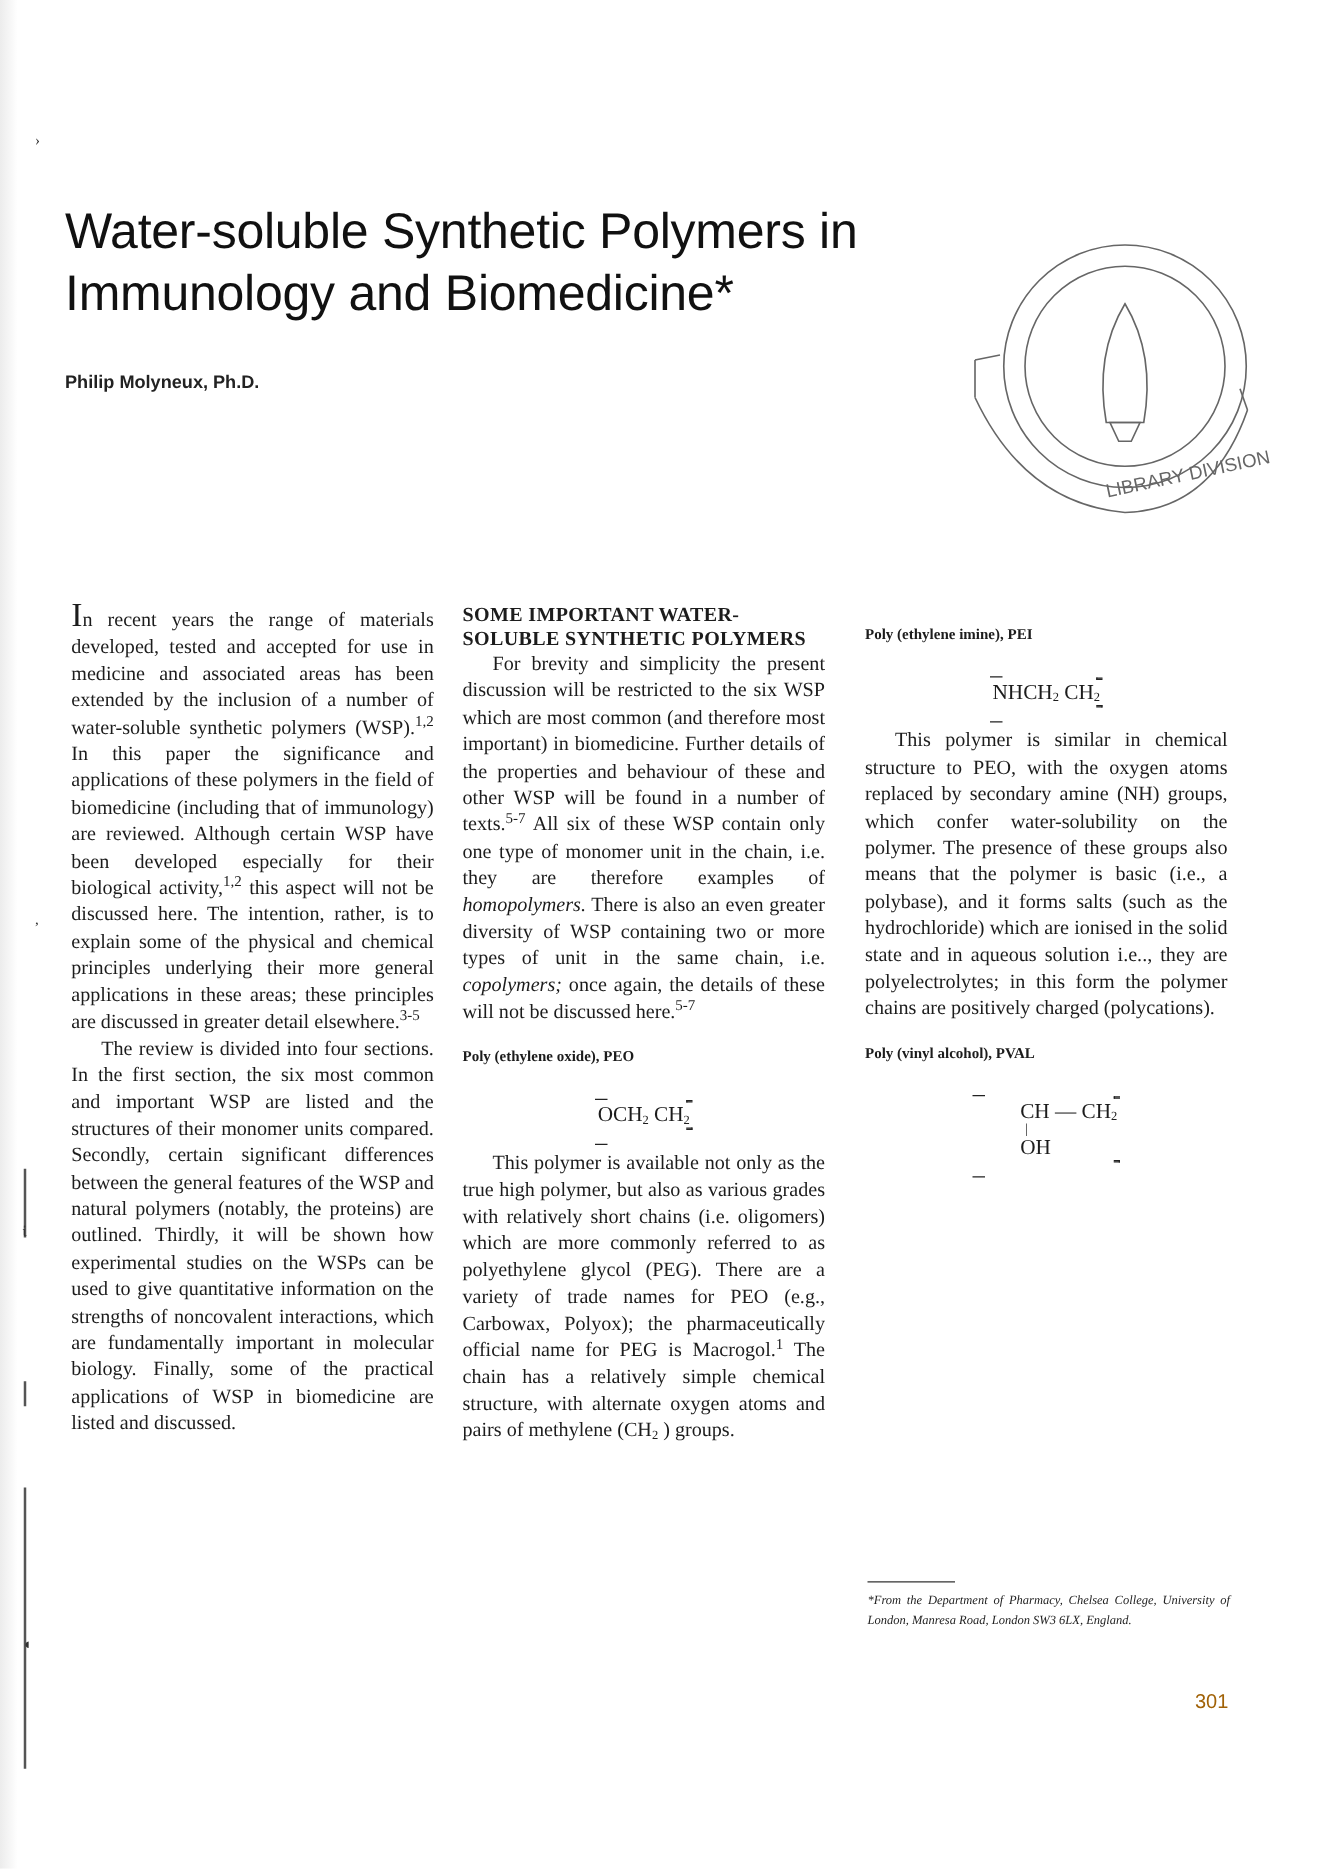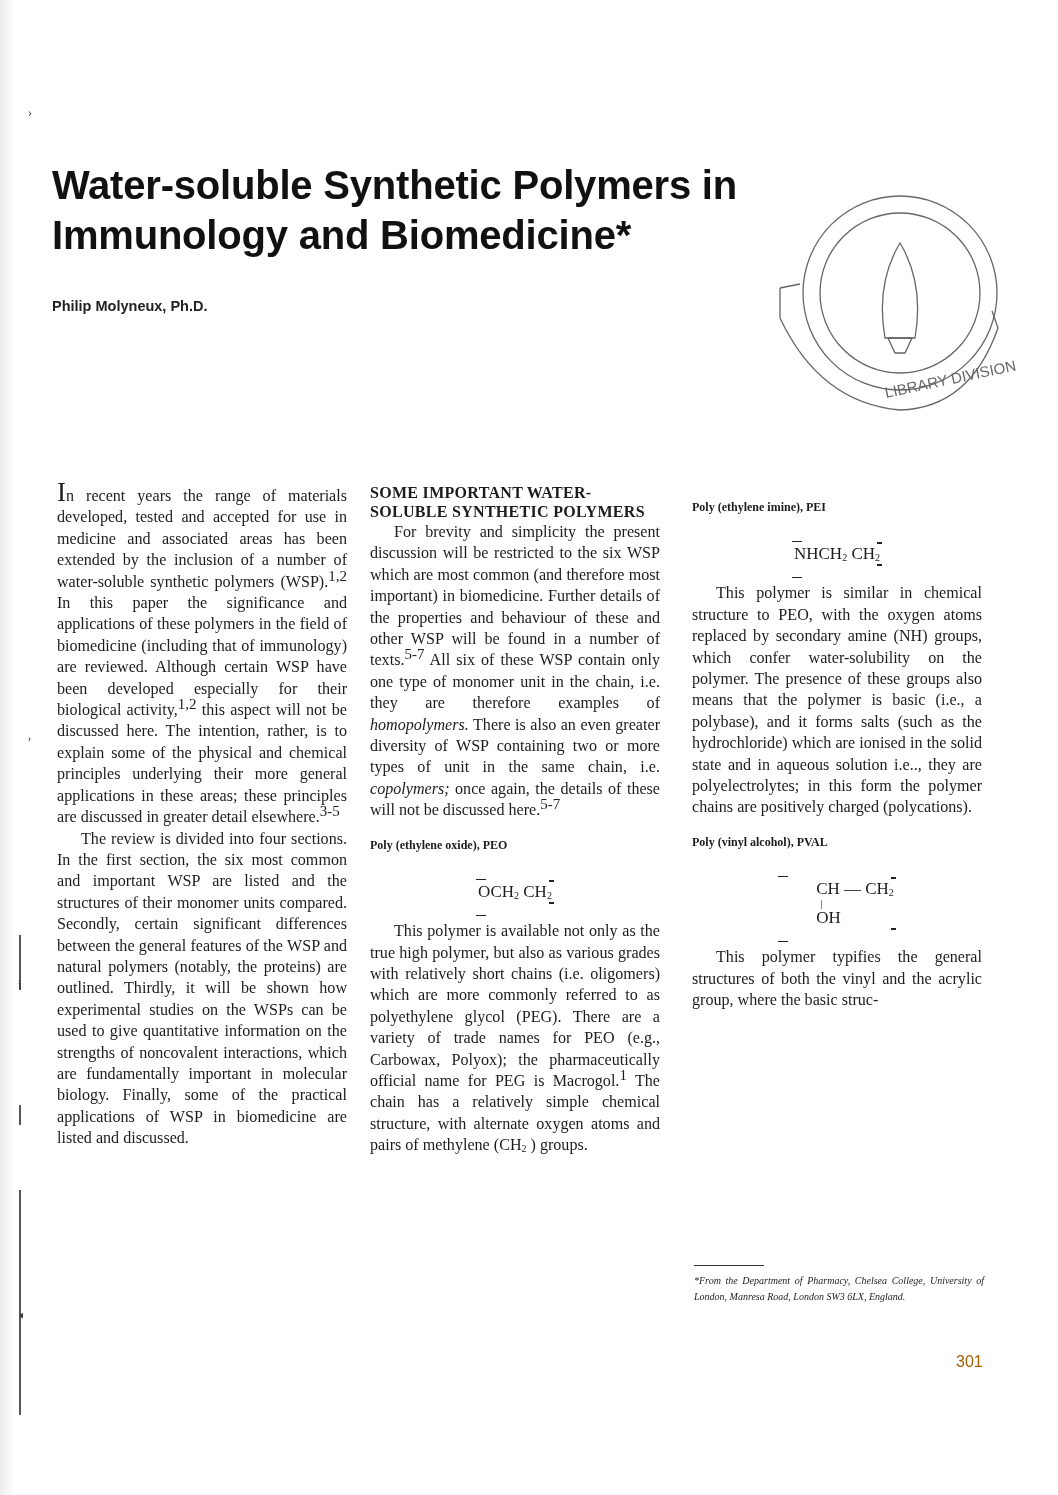--- a/index.html
+++ b/index.html
@@ -10,42 +10,42 @@
   }
   .scan-edge {
     position: absolute; left: 0; top: 0; width: 14px; height: 1495px;
     background: linear-gradient(to right, #ececec, #f7f7f7 60%, #ffffff);
   }
   .margin-rule { position: absolute; left: 19px; width: 1.5px; background: #555; }
   .margin-mark { position: absolute; font-size: 12px; color: #333; }
 
   .title {
     position: absolute; left: 52px; top: 160px; width: 760px; margin: 0;
-    font-family: "Liberation Sans", "DejaVu Sans", sans-serif; font-weight: bold;
+    font-family: "Liberation Sans", "DejaVu Sans", sans-serif; font-weight: normal;
     font-size: 40px; line-height: 50px; color: #111; letter-spacing: -0.2px;
   }
   .author {
     position: absolute; left: 52px; top: 298px; margin: 0;
     font-family: "Liberation Sans", "DejaVu Sans", sans-serif; font-weight: bold;
     font-size: 14.5px; color: #222;
   }
 
   .stamp { position: absolute; left: 760px; top: 188px; width: 260px; height: 230px; }
 
   .col {
     position: absolute; top: 483px; width: 290px;
     font-size: 16.1px; line-height: 21.4px; text-align: justify; color: #1c1c1c;
   }
   .col p { margin: 0; }
   .col1 { left: 57px; }
   .col2 { left: 370px; }
   .col3 { left: 692px; }
   .indent { text-indent: 24px; }
   .dropcap { font-size: 27px; line-height: 18px; }
-  sup { font-size: 15px; line-height: 0; vertical-align: 6px; }
+  sup { font-size: 12px; line-height: 0; vertical-align: 6px; }
   sub { font-size: 10px; line-height: 0; vertical-align: -2px; }
   i { }
 
   .section-heading {
     margin: 10px 0 14px 0; text-align: left; font-weight: bold;
     font-size: 16px; line-height: 19px; letter-spacing: 0.3px;
   }
   .subhead { font-weight: bold; font-size: 12px; margin: 14px 0 12px 0 !important; text-align: left; }
 
   .formula { display: flex; justify-content: center; margin: 6px 0 4px 0; }
@@ -141,18 +141,17 @@
         <span class="brk-l"></span>
       <span class="unit-body stack">
         <span><span>CH — CH</span><sub>2</sub></span>
         <span class="bond-v">|</span>
         <span>OH</span>
       </span>
       <span class="brk-r" style="margin-left:18px;"></span>
         <span class="dash"></span>
     </span>
   </div>
-  <p class="indent">This polymer typifies the general structures of both the vinyl and the acrylic group, where the basic struc-</p>
 </div>
 
 <div class="footnote-rule"></div>
 <p class="footnote">*From the Department of Pharmacy, Chelsea College, University of London, Manresa Road, London SW3 6LX, England.</p>
 <p class="page-number">301</p>
 
 </body></html>

